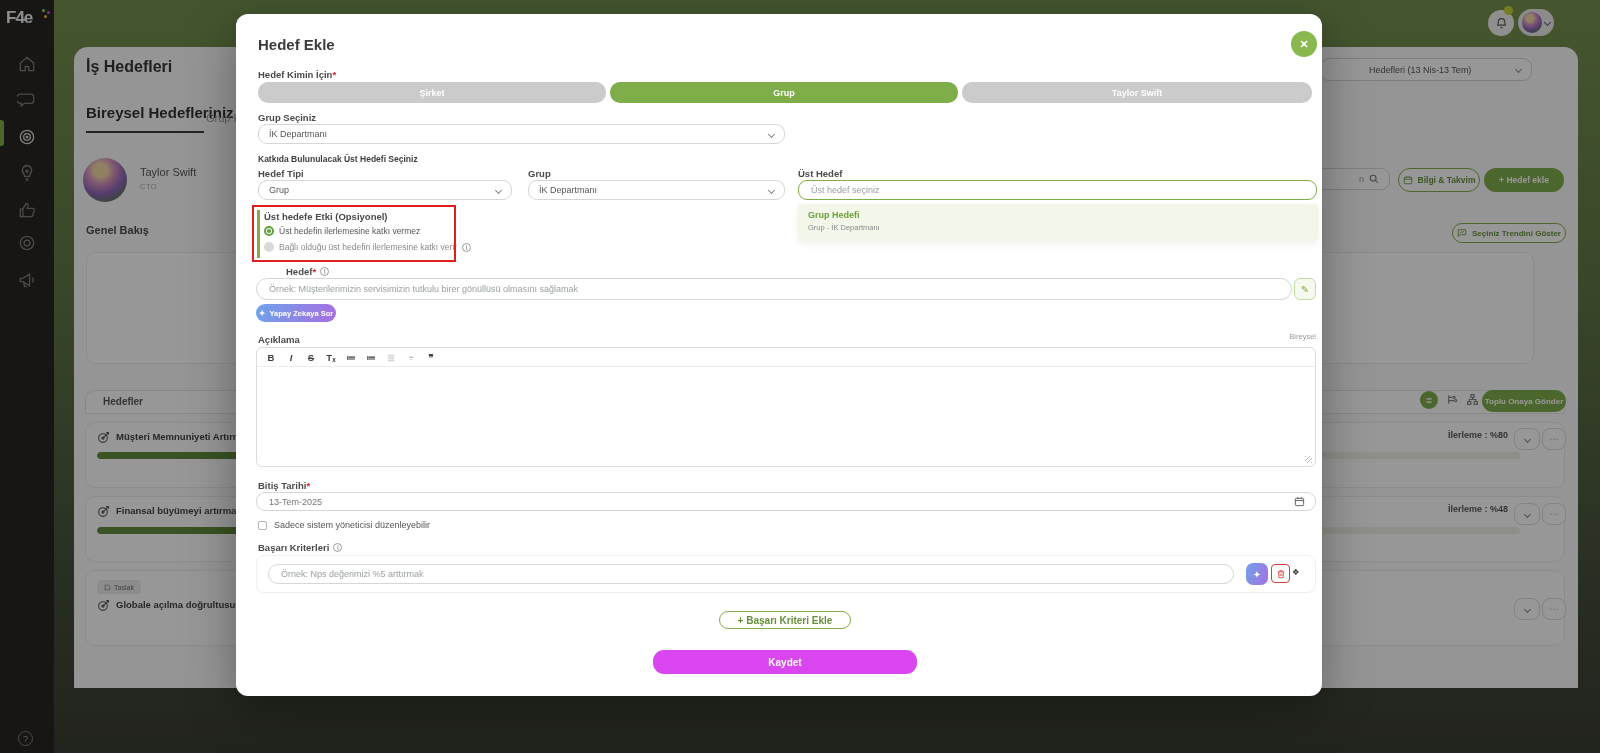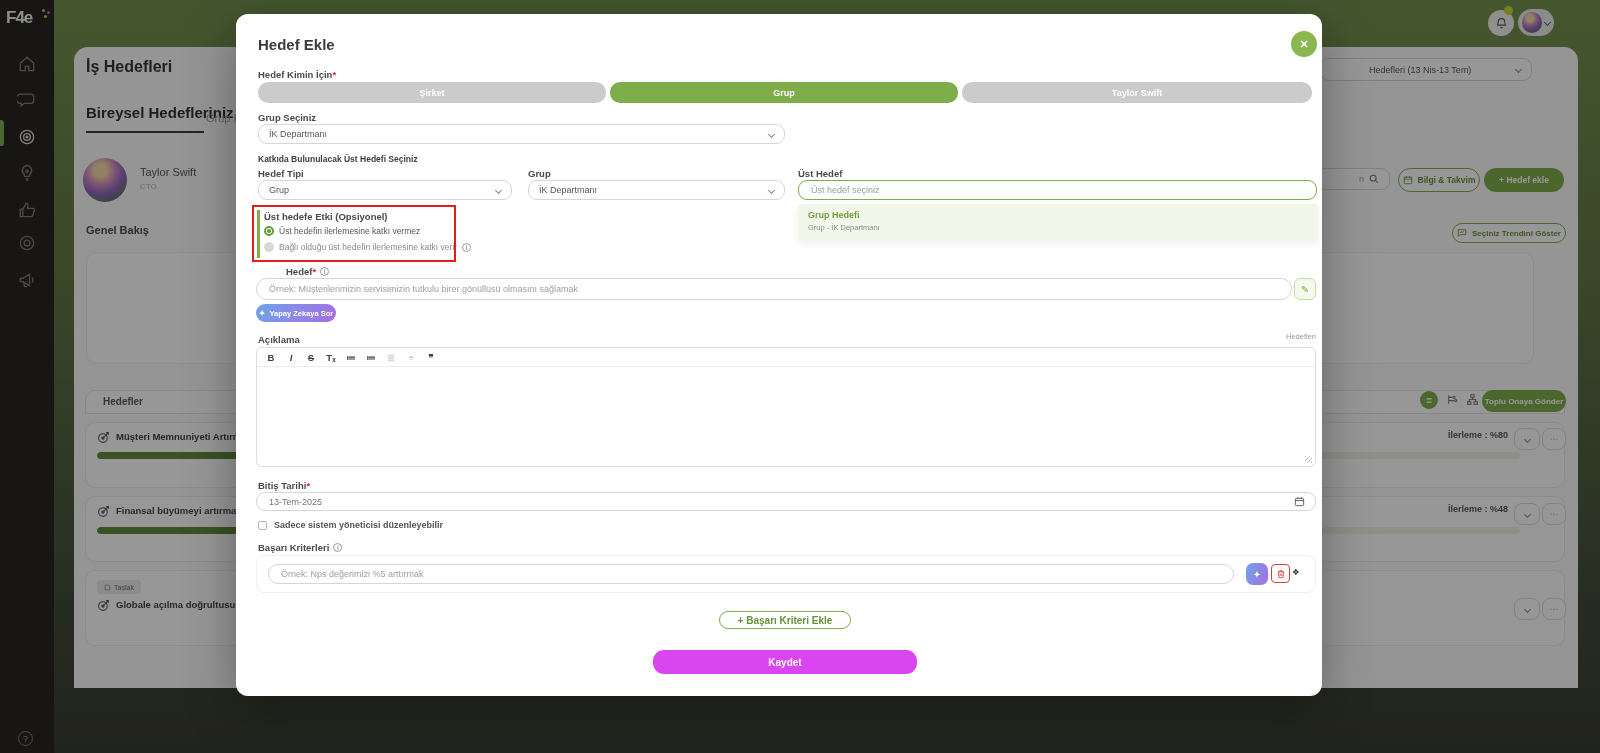--- a/index.html
+++ b/index.html
@@ -333,21 +333,21 @@
          display:flex;align-items:center;justify-content:center;color:#7fad49;font-size:10px;">
       <span>✎</span>
       </div>
 
     <div class="abs ai-grad" style="left:20px;top:290px;width:80px;height:18px;border-radius:9px;display:flex;align-items:center;justify-content:center;gap:4px;font-size:7.5px;font-weight:700;">
       <span style="font-size:8px;">✦</span>
       <span>Yapay Zekaya Sor</span>
     </div>
 
     <div class="abs lbl" style="left:22px;top:320px;">Açıklama</div>
-    <div class="abs" style="left:1000px;top:318px;width:80px;text-align:right;font-size:7.5px;color:#9a9a9a;">Hedefleri</div>
+    <div class="abs" style="left:1000px;top:318px;width:80px;text-align:right;font-size:7.5px;color:#9a9a9a;">Bireysel</div>
     <div class="abs" style="left:20px;top:333px;width:1060px;height:120px;border:1px solid #dcdcdc;border-radius:6px;background:#fff;">
       <div style="height:19px;border-bottom:1px solid #ececec;display:flex;align-items:center;padding:0 4px;">
         <span class="tbi">B</span>
         <span class="tbi">I</span>
         <span class="tbi">S</span>
         <span class="tbi">Tₓ</span>
         <span class="tbi">≔</span>
         <span class="tbi">≔</span>
         <span class="tbi">≣</span>
         <span class="tbi">÷</span>
@@ -364,21 +364,21 @@
     <div class="abs inp" style="left:20px;top:478px;width:1060px;height:19px;justify-content:space-between;color:#777;">
       <input style="color: rgb(119, 119, 119);" value="13-Tem-2025">
       <span>
         <svg width="11" height="11" viewBox="0 0 24 24" fill="none" stroke="#555" stroke-width="2">
           <rect x="3" y="5" width="18" height="16" rx="2"></rect>
             <path d="M8 3v4M16 3v4M3 10h18"></path>
           </svg>
       </span>
     </div>
 
-    <div class="abs" style="left:22px;top:506px;display:flex;align-items:flex-end;gap:7px;font-weight:bold;">
+    <div class="abs" style="left:22px;top:506px;display:flex;align-items:flex-end;gap:7px;">
       <span style="width:9px;height:9px;border:1.2px solid #b5b5b5;border-radius:2px;background:#fff;"></span>
       <span style="font-size:9px;color:#555;">Sadece sistem yöneticisi düzenleyebilir</span>
     </div>
 
     <div class="abs lbl" style="left:22px;top:528px;display:flex;align-items:center;gap:4px;">
       <span>Başarı Kriterleri</span>
       <span class="info-ic">i</span>
     </div>
     <div class="abs" style="left:20px;top:541px;width:1060px;height:38px;border:1px solid #efefef;border-radius:8px;background:#fff;"></div>
     <div class="abs inp" style="left:32px;top:550px;width:966px;height:20px;border-radius:10px;">

